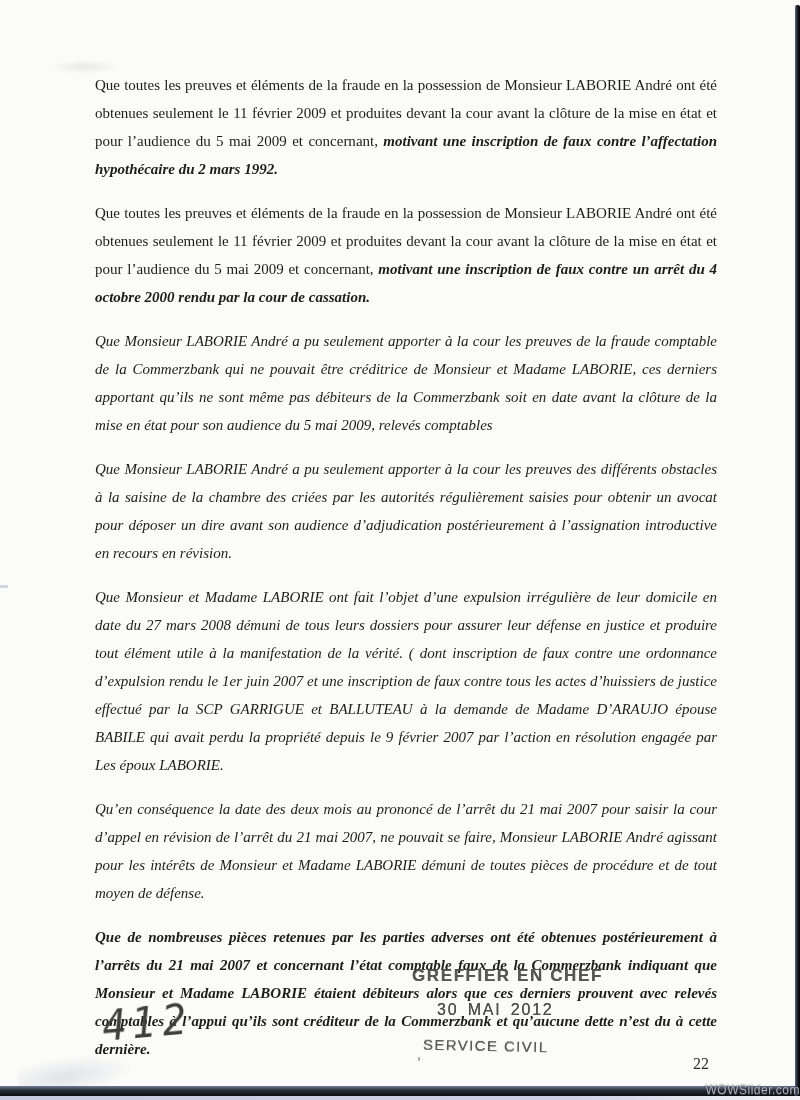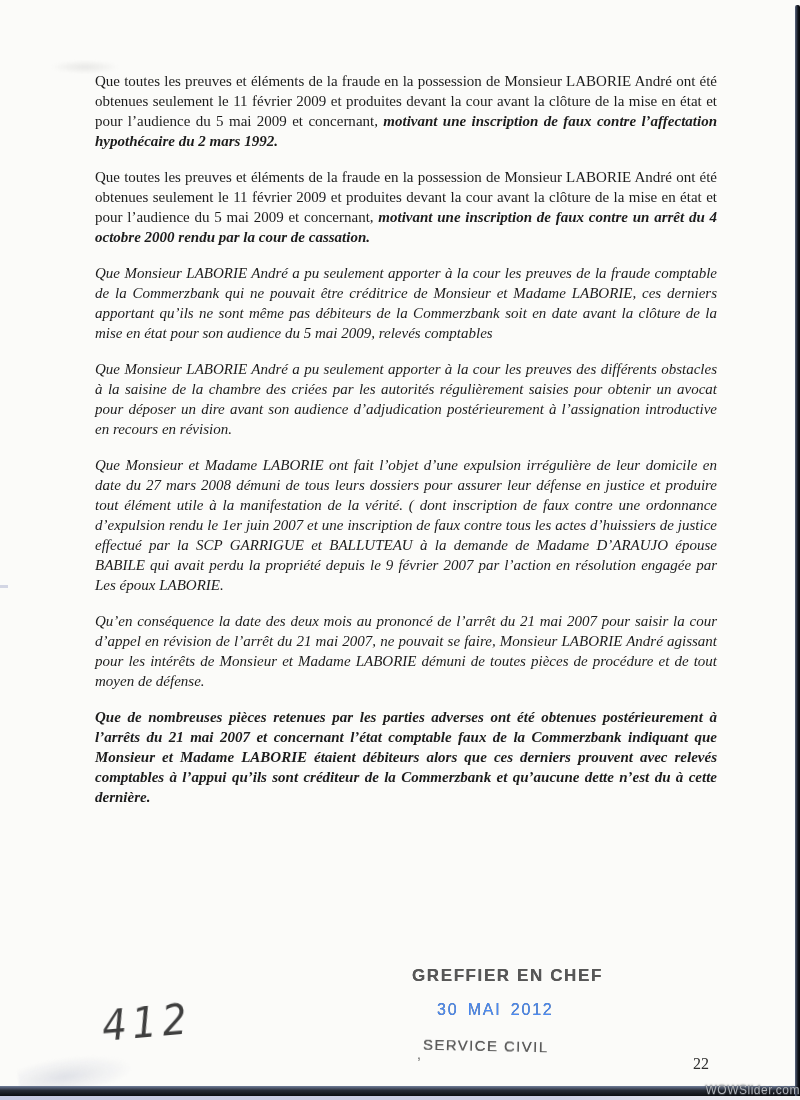--- a/index.html
+++ b/index.html
@@ -11,21 +11,21 @@
     overflow: hidden;
     font-family: "Liberation Serif", serif;
   }
   
   .text-block {
     position: absolute;
     left: 95px;
     top: 71px;
     width: 622px;
     font-size: 15px;
-    line-height: 20px;
+    line-height: 28px;
     color: #1c1c1c;
     filter: blur(0.25px);
   }
   .text-block p {
     margin: 0 0 16px 0;
     text-align: justify;
   }
   .seg-r  { font-style: normal; }
   .seg-i  { font-style: italic; }
   .seg-bi { font-style: italic; font-weight: bold; }
@@ -34,21 +34,21 @@
   
   .stamp-line {
     position: absolute;
     font-family: "Liberation Sans", sans-serif;
     color: #4a4a4a;
     opacity: 0.92;
     filter: blur(0.3px);
     white-space: nowrap;
   }
   .stamp-title   { left: 412px; top: 966px;  font-size: 17px; letter-spacing: 1.6px; text-shadow: 0 0 0.4px #4a4a4a; font-weight: bold; }
-  .stamp-date    { left: 437px; top: 1001px; font-size: 16px;   letter-spacing: 1.8px; color: #3b82f6; word-spacing: 3px; text-shadow: 0 0 0.4px #424242; }
+  .stamp-date    { left: 437px; top: 1001px; font-size: 16px;   letter-spacing: 1.8px; color: #404040; word-spacing: 3px; text-shadow: 0 0 0.4px #424242; }
   .stamp-service { left: 423px; top: 1037px; font-size: 15px;   letter-spacing: 1.4px; transform: rotate(1.2deg); text-shadow: 0 0 0.4px #4a4a4a; }
   .stamp-ink-mark{ left: 417px; top: 1046px; font-size: 14px;   color: #555; }
 
   
   .handwritten {
     position: absolute;
     left: 100px;
     top: 1002px;
     font-family: "DejaVu Sans", sans-serif;
     font-style: italic;

